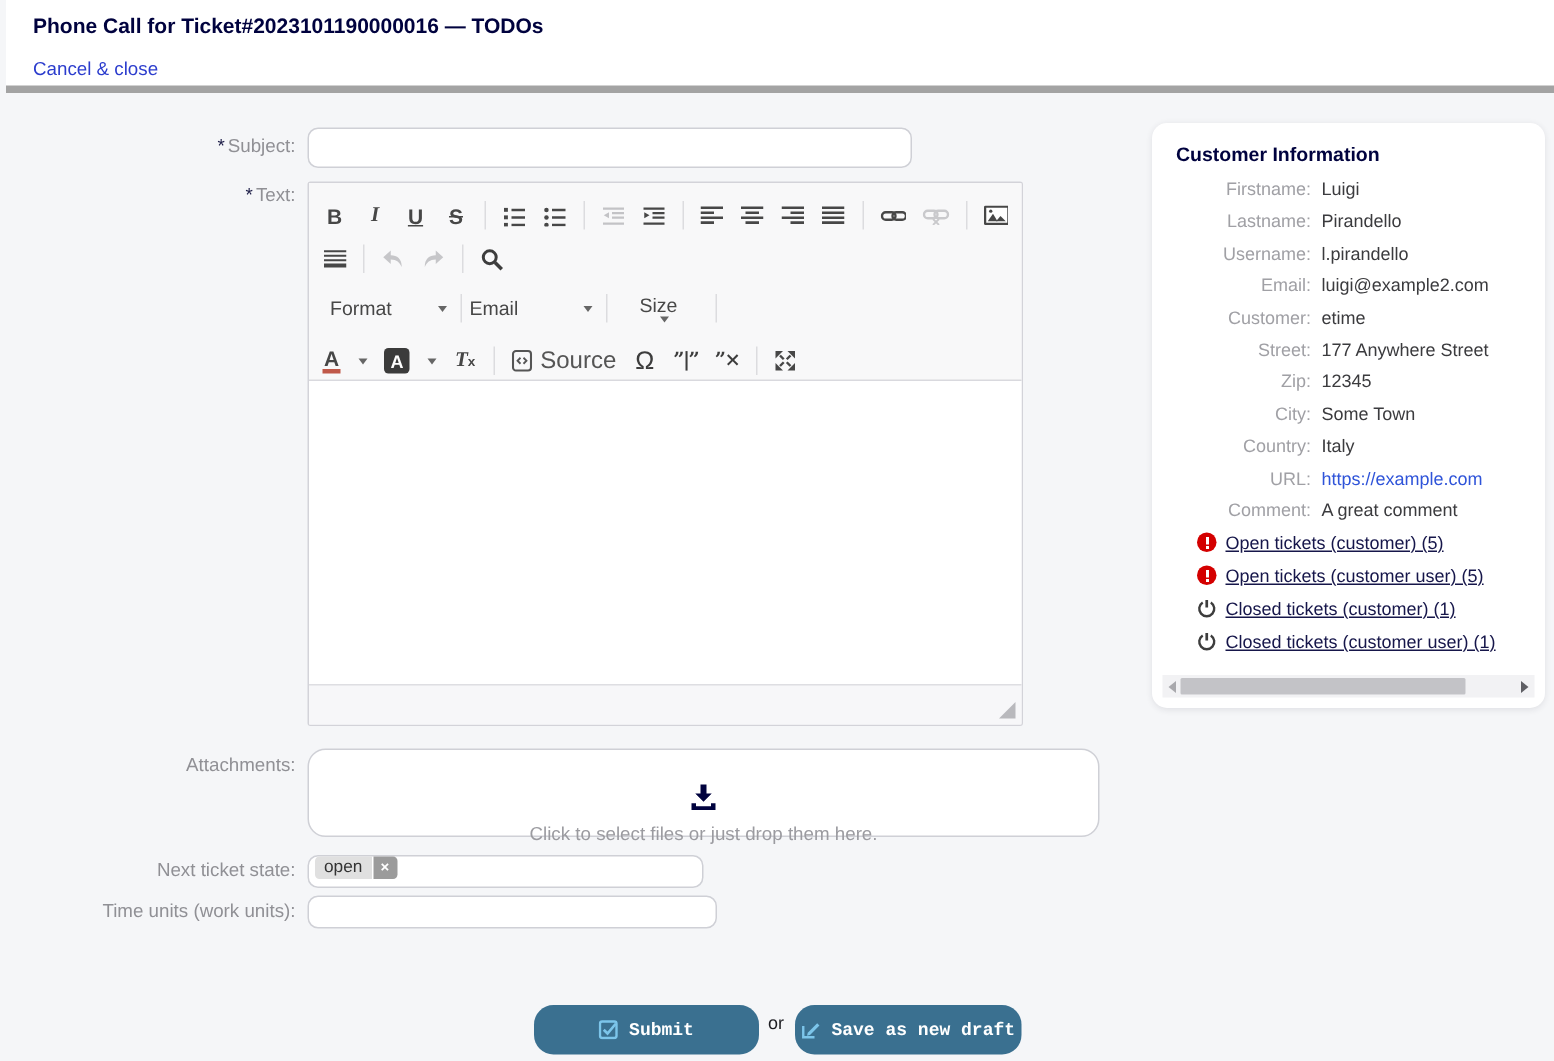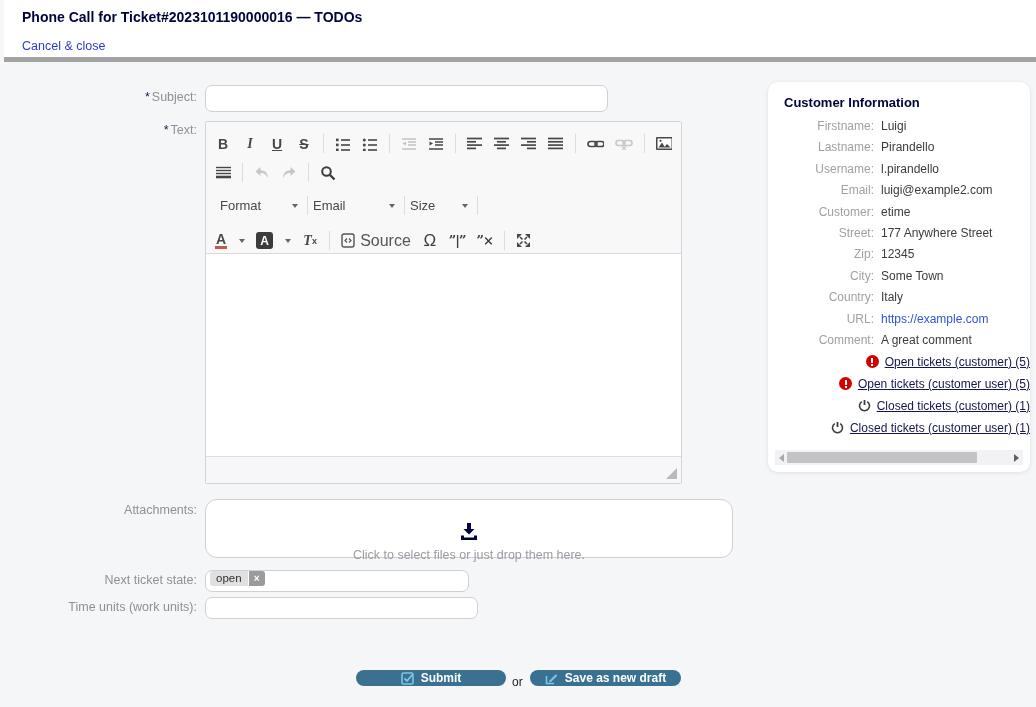--- a/index.html
+++ b/index.html
@@ -37,21 +37,21 @@
           color:#474747; font-size:14px; cursor:pointer; }
   .tbtn.disabled { color:#c3c3c6; cursor:default; }
   .tbtn svg { display:block; }
   .tsep { width:1px; height:19px; background:#dcdcdf; }
   .b-bold { font-weight:800; }
   .b-italic { font-style:italic; font-family:"Liberation Serif",serif; font-weight:bold; }
   .b-underline { text-decoration:underline; font-weight:bold; }
   .b-strike { text-decoration:line-through; font-weight:bold; }
   .dd { display:flex; align-items:center; justify-content:space-between; padding:0 9px 0 5px;
         font-size:13px; color:#474747; cursor:pointer; }
-  .dd-format { width:92px; } .dd-font { width:96px; } .dd-size { width:72px; }
+  .dd-format { width:92px; } .dd-font { width:96px; } .dd-size { width:72px;flex-direction:column; }
   .caret { width:0; height:0; border-left:3.5px solid transparent; border-right:3.5px solid transparent;
            border-top:4px solid #666; margin-left:8px; }
   .txtcolor { font-weight:bold; border-bottom:3px solid #c0594a; line-height:13px; padding:0 1px; }
   .bgcolor { background:#3b3b3b; color:#fff; border-radius:3px; width:17px; height:17px;
              display:flex; align-items:center; justify-content:center; font-weight:bold; font-size:12px; }
   .tx { font-style:italic; font-weight:bold; font-family:"Liberation Serif",serif; }
   .tx sub { font-style:normal; font-size:9px; font-family:"Liberation Sans",sans-serif; }
   .srcbtn { gap:5px; color:#555; font-size:16px; }
   .omega { font-size:17px; color:#3d3d3d; }
   .quote { font-family:"DejaVu Serif",serif; font-weight:bold; color:#3d3d3d; font-size:13px; letter-spacing:-1px; }
@@ -68,37 +68,37 @@
   
   .state-input { left:205px; top:570px; width:264px; height:22px; display:flex; align-items:flex-end; padding:5px 3px; cursor:text; }
   .tag { display:flex; align-items:stretch; margin-left:1px; font-size:11.5px; }
   .tag .tag-txt { background:#e0e0e0; color:#333; padding:1px 6px 2px; border-radius:3px 0 0 3px; }
   .tag .tag-x { background:#9b9b9b; color:#fff; width:16px; display:flex; align-items:center;
                 justify-content:center; border-radius:0 3px 3px 0; margin-left:1px;
                 font-size:10px; font-weight:bold; cursor:pointer; }
   .time-input { left:205px; top:597px; width:273px; height:22px; padding:0 8px; font-size:12px; }
 
   
-  .btn { position:absolute; top:670px; height:16px; border:none; border-radius:13px; background:#3a7090;
-         color:#fff; font-size:12px; font-weight:bold; font-family:Liberation Sans, sans-serif; cursor:pointer;
+  .btn { position:absolute; top:670px; height:33px; border:none; border-radius:13px; background:#3a7090;
+         color:#fff; font-size:12px; font-weight:bold; font-family:Liberation Mono, monospace; cursor:pointer;
          display:flex; align-items:center; justify-content:center; gap:7px; }
   .btn-submit { left:356px; width:150px; }
   .btn-draft { left:530px; width:151px; }
   .or-label { position:absolute; left:512px; top:675px; font-size:12px; color:#1d1d22; }
 
   
   .cpanel { position:absolute; left:752px; top:82px; width:262px; height:390px; background:#fff;
             border-radius:10px; box-shadow:0 1px 4px rgba(40,40,60,.10); font-size:12px;margin-left:16px; }
   .cpanel h2 { font-size:13px; color:#00023e; font-weight:bold; padding:13px 16px 8px; }
   .crow { display:flex; margin-bottom:5.4px; line-height:16px; }
   .crow .cl { width:106px; text-align:right; color:#a0a0a5; flex:0 0 106px; }
   .crow .cv { margin-left:7px; color:#3b3b3e; white-space:nowrap; }
   .crow .cv.link { color:#2f54d9; cursor:pointer; }
   .clinks { margin-top:7px; padding-left:30px; }
-  .clink { display:flex; align-items:center; gap:6px; margin-bottom:8px; cursor:pointer;justify-content:flex-end; }
+  .clink { display:flex; align-items:center; gap:6px; margin-bottom:8px; cursor:pointer; }
   .clink .lbl { color:#16164a; text-decoration:underline; }
   .excl { width:13px; height:13px; border-radius:50%; background:#d40000; position:relative; flex:0 0 13px; }
   .excl::before { content:""; position:absolute; left:5.6px; top:2.6px; width:2px; height:5px; background:#fff; }
   .excl::after  { content:""; position:absolute; left:5.6px; top:9px; width:2px; height:1.8px; background:#fff; }
   .cscroll { position:absolute; left:7px; right:7px; bottom:7px; height:15px; background:#f2f2f4;
              display:flex; align-items:center; }
   .sb-arrow { width:0; height:0; border-top:4.5px solid transparent; border-bottom:4.5px solid transparent; }
   .sb-left  { border-right:5.5px solid #a9a9ad; margin:0 3px 0 4px; }
   .sb-right { border-left:5.5px solid #5f5f64; margin:0 4px 0 3px; }
   .sb-thumb { height:11px; background:#c3c3c7; border-radius:1px; flex:0 0 190px; margin-right:auto; cursor:grab; }

